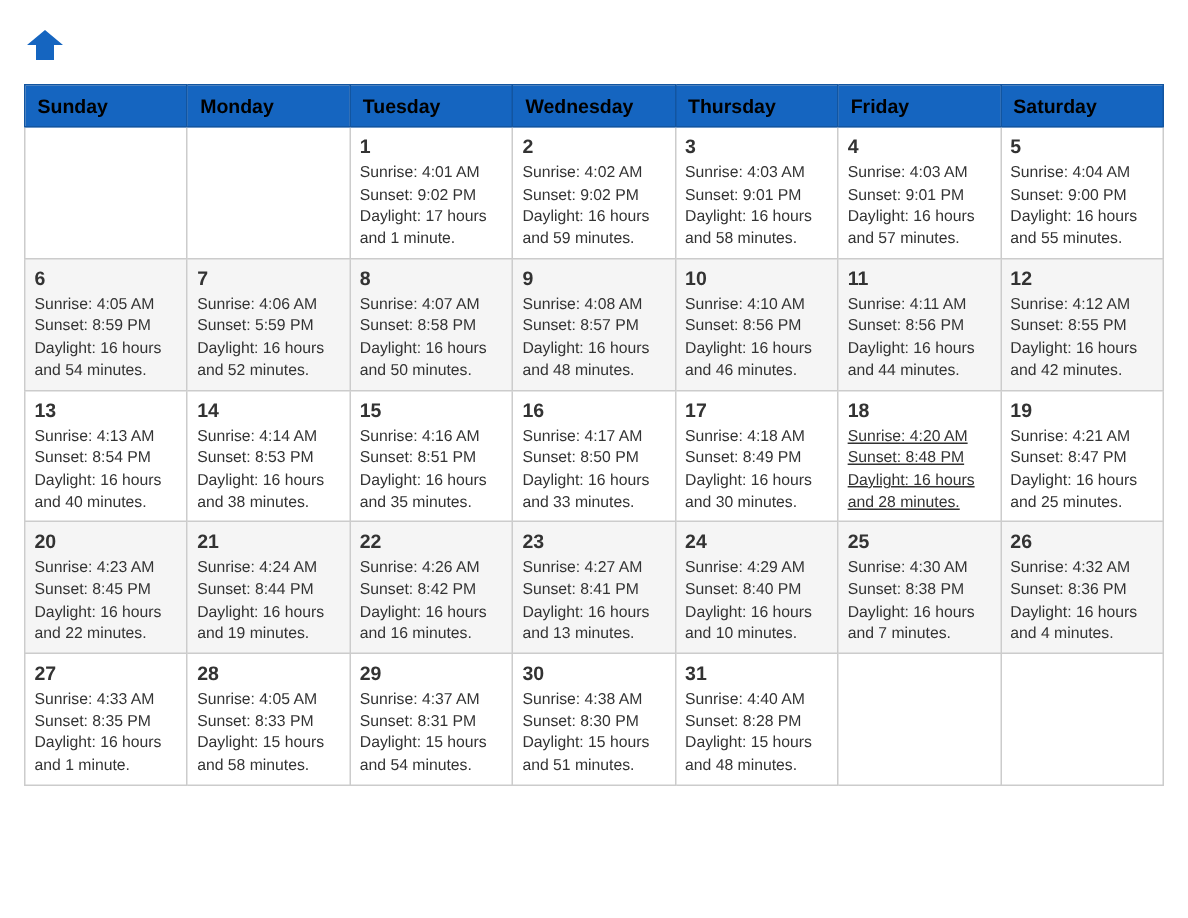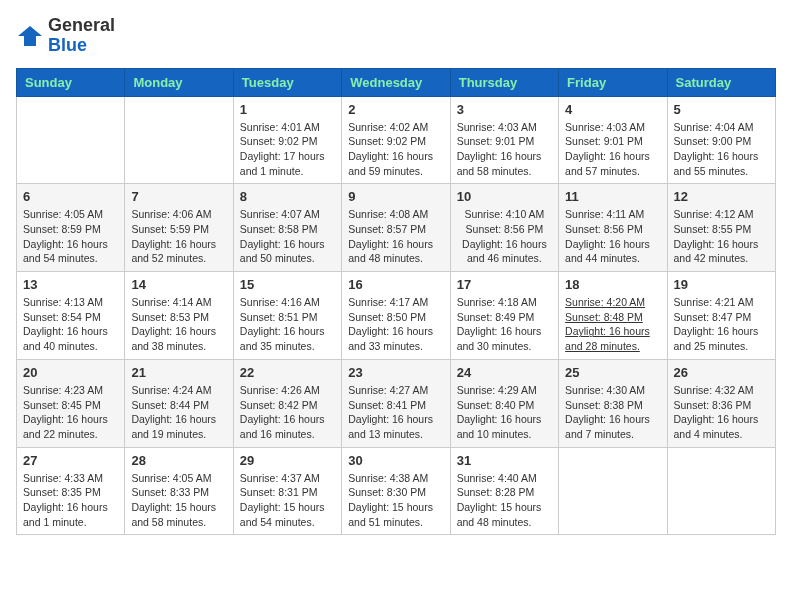--- a/index.html
+++ b/index.html
@@ -52,21 +52,21 @@
       font-size: 14px;
       color: #555;
     }
     .calendar {
       width: 100%;
       border-collapse: collapse;
       border: 1px solid #ccc;
     }
     .calendar th {
       background-color: #1565c0;
-      color: #86efac;
+      color: #000000;
       text-align: left;
       padding: 6px 8px;
       font-size: 13px;
       font-weight: bold;
       border: 1px solid #1255a0;
     }
     .calendar td {
       border: 1px solid #ccc;
       vertical-align: top;
       padding: 5px 6px;
@@ -97,24 +97,20 @@
     }
   </style>
 </head>
 <body>
 
 <div class="header">
   <div class="logo">
     <svg class="logo-icon" viewBox="0 0 28 28" xmlns="http://www.w3.org/2000/svg">
       <polygon points="14,4 26,14 20,14 20,24 8,24 8,14 2,14" fill="#1565c0"></polygon>
     </svg>
-    <div class="logo-text">
-      <span class="logo-general">General</span>
-      <span class="logo-blue">Blue</span>
-    </div>
   </div>
   <div class="title-block">
   </div>
 </div>
 
 <table class="calendar">
   <thead>
     <tr>
     <th>Sunday</th>
         <th>Monday</th>
@@ -189,21 +185,21 @@
         </td>
         <td>
           <span class="day-number">9</span>
           <div class="day-info" style="white-space: pre-line;">Sunrise: 4:08 AM
 Sunset: 8:57 PM
 Daylight: 16 hours
 and 48 minutes.</div>
         </td>
         <td>
           <span class="day-number">10</span>
-          <div class="day-info" style="white-space: pre-line; text-align: center;">Sunrise: 4:10 AM
+          <div class="day-info" style="white-space: pre-line;">Sunrise: 4:10 AM
 Sunset: 8:56 PM
 Daylight: 16 hours
 and 46 minutes.</div>
         </td>
         <td>
           <span class="day-number">11</span>
           <div class="day-info" style="white-space: pre-line;">Sunrise: 4:11 AM
 Sunset: 8:56 PM
 Daylight: 16 hours
 and 44 minutes.</div>

